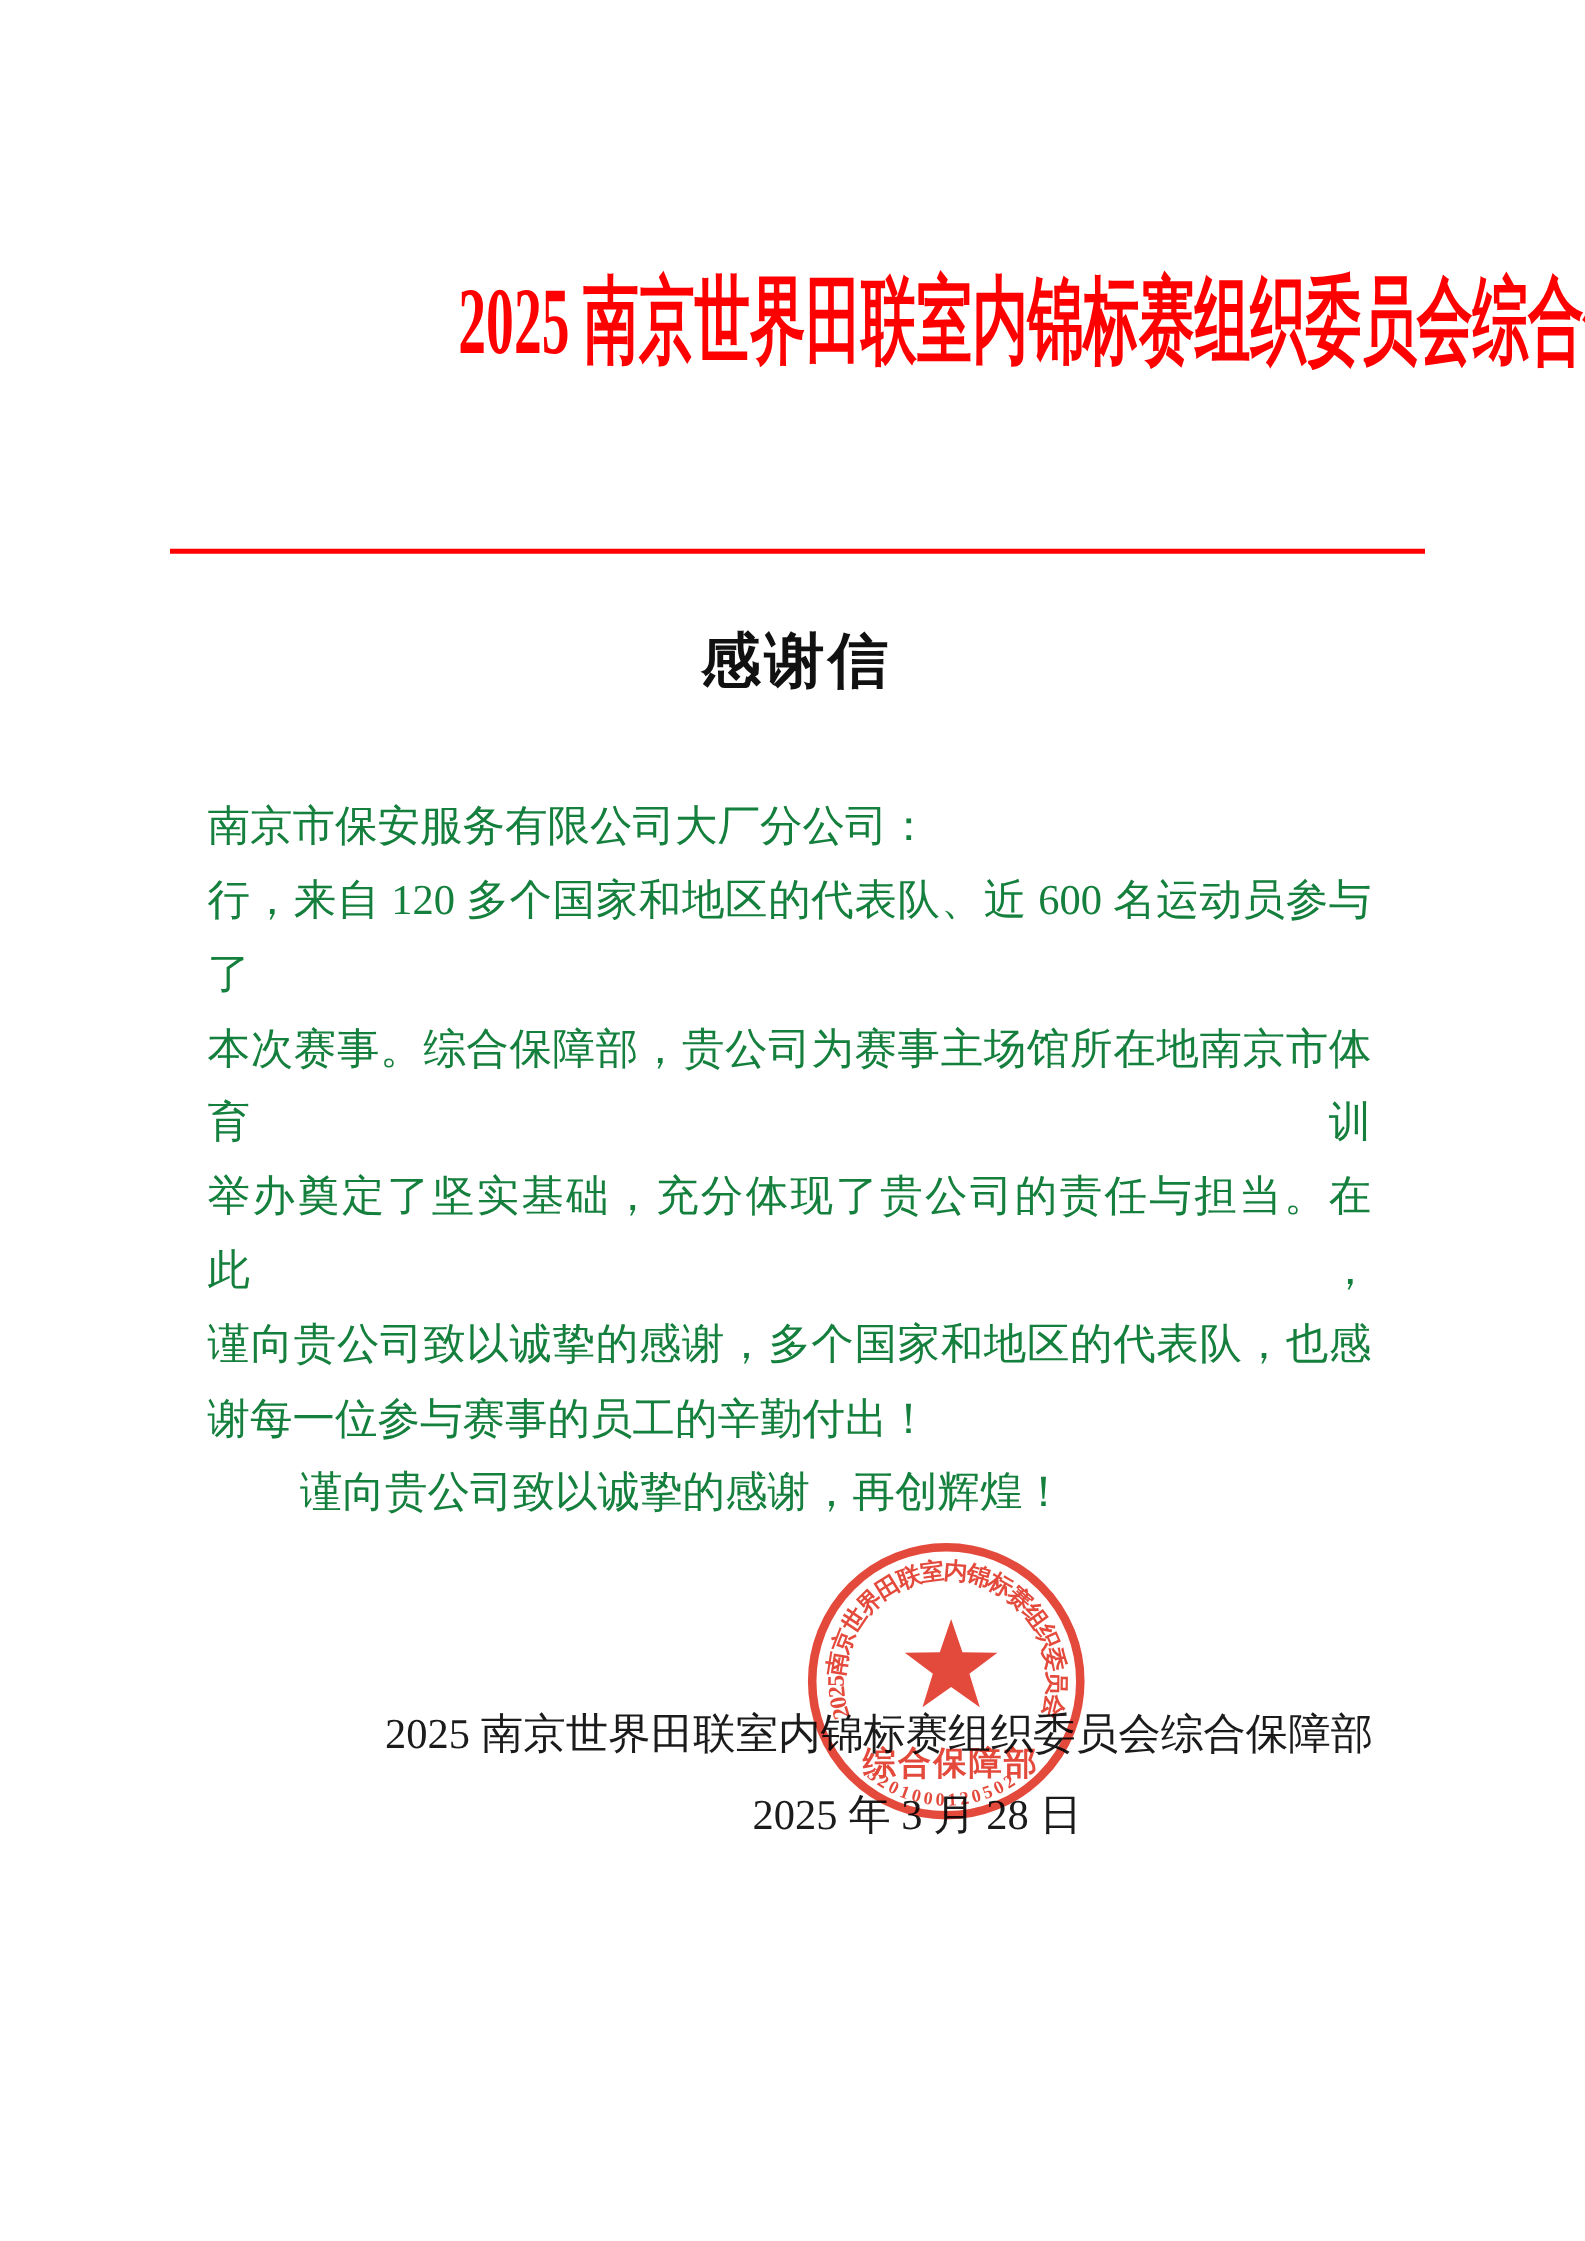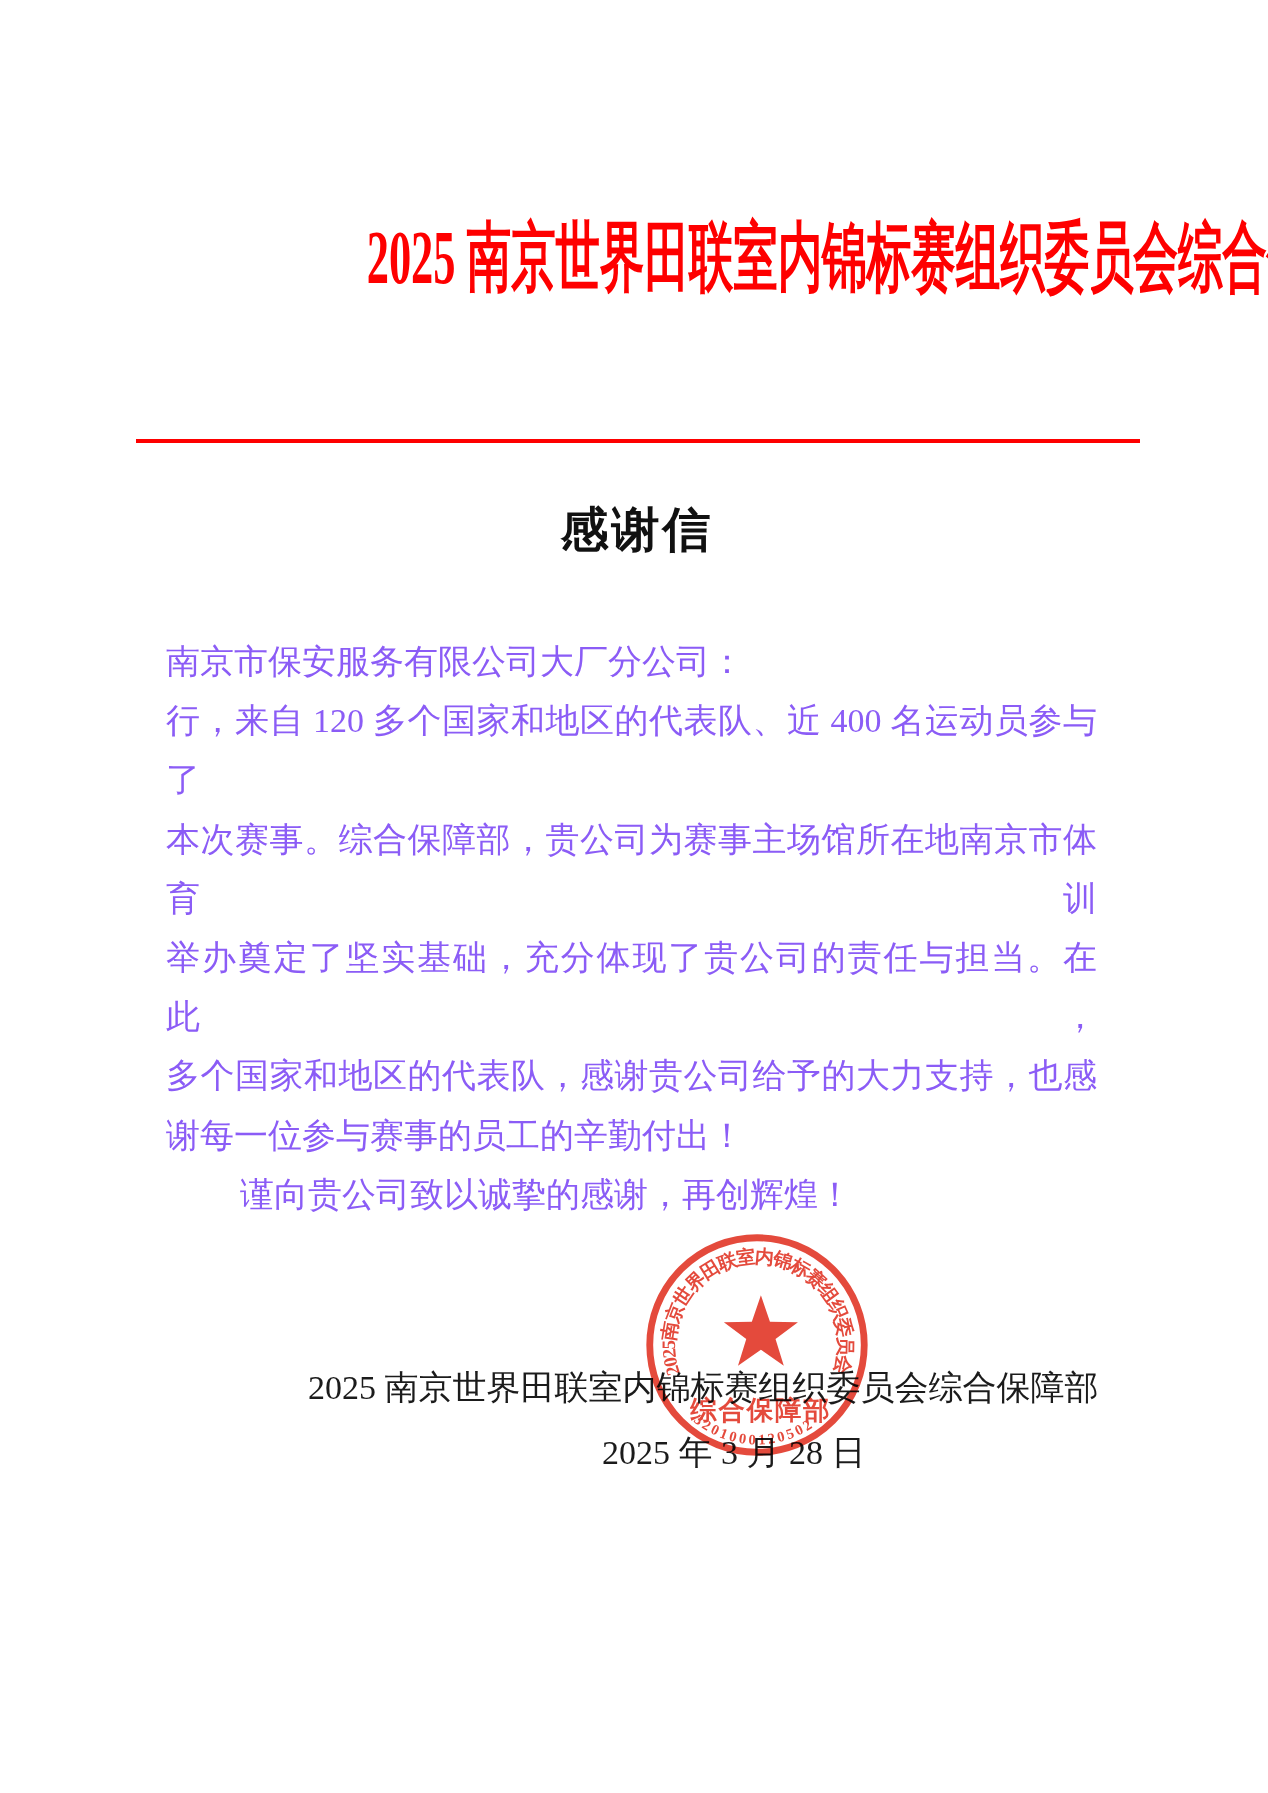--- a/index.html
+++ b/index.html
@@ -59,21 +59,21 @@
   }
 
   
   .letter-body {
     position: absolute;
     left: 166px;
     top: 632px;
     width: 931px;
     font-size: 34px;
     line-height: 59.2px;
-    color: #8b5cf6;
+    color: #15803d;
   }
   .bl { text-align: justify; text-align-last: justify; }
   .indent2 { text-indent: 74px; }
   .left-last { text-align: left; text-align-last: left; }
 
   .signature {
     position: absolute;
     left: 308px;
     top: 1368px;
     font-size: 34px;
@@ -111,24 +111,24 @@
   <div class="letterhead">
     <span class="letterhead-inner">2025 南京世界田联室内锦标赛组织委员会综合保障部</span>
   </div>
 
   <div class="letterhead-rule"></div>
 
   <div class="letter-title">感谢信</div>
 
   <div class="letter-body">
     <div class="left-last">南京市保安服务有限公司大厂分公司：</div>
-    <div class="bl">行，来自 120 多个国家和地区的代表队、近 400 名运动员参与了</div>
+    <div class="bl">行，来自 120 多个国家和地区的代表队、近 600 名运动员参与了</div>
     <div class="bl">本次赛事。综合保障部，贵公司为赛事主场馆所在地南京市体育训</div>
     <div class="bl">举办奠定了坚实基础，充分体现了贵公司的责任与担当。在此，</div>
-    <div class="bl">多个国家和地区的代表队，感谢贵公司给予的大力支持，也感</div>
+    <div class="bl">谨向贵公司致以诚挚的感谢，多个国家和地区的代表队，也感</div>
     <div class="left-last">谢每一位参与赛事的员工的辛勤付出！</div>
     <div class="left-last indent2">谨向贵公司致以诚挚的感谢，再创辉煌！</div>
   </div>
 
   <div class="signature">2025 南京世界田联室内锦标赛组织委员会综合保障部</div>
 
   <div class="date-line">2025 年 3 月 28 日</div>
 
   <svg class="stamp" viewBox="0 0 240 240" xmlns="http://www.w3.org/2000/svg">
     <defs>

